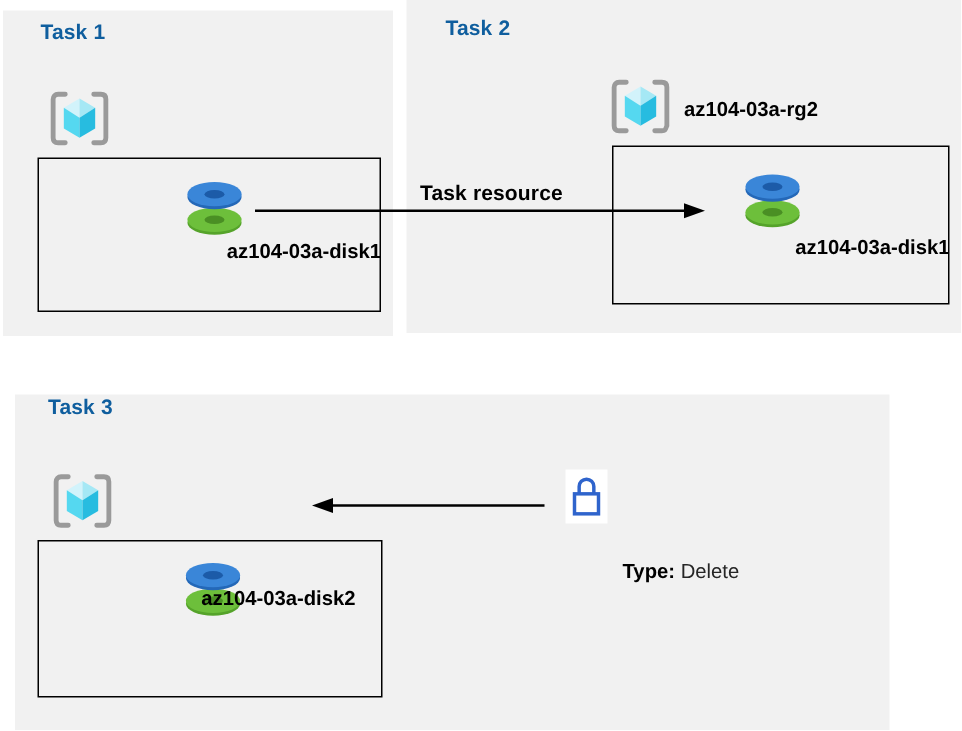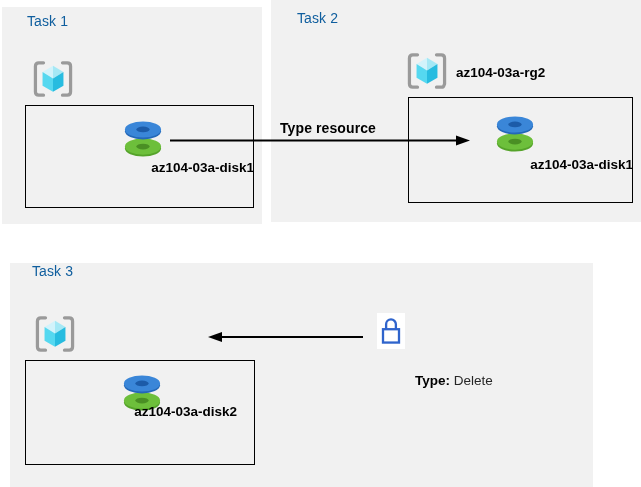--- a/index.html
+++ b/index.html
@@ -2,21 +2,21 @@
 <html style="--panel_bg: #f1f1f1; --header_blue: #0f5e9e; --text_black: #000000; --arrow_black: #000000; --lock_blue: #2f64cc; --disk_blue: #3a86d8; --disk_blue_dark: #1c5ba8; --disk_green: #6dbf3b; --disk_green_dark: #4a8f24; --cube_light: #d2f3fb; --cube_mid_light: #a5e8f5; --cube_cyan: #55d8f0; --cube_dark_cyan: #27bce0; --bracket_gray: #9a9a9a;"><head>
 <meta charset="utf-8">
 <style>
   html,body{margin:0;padding:0;background:#fff;}
   .canvas{
     position:relative;width:641px;height:487px;overflow:hidden;background:#ffffff;
     font-family:"Liberation Sans", sans-serif;color:#000;
   }
   .panel{position:absolute;background:var(--panel_bg,#f1f1f1);}
   .task-header{
-    position:absolute;font-size:14px;font-weight:400;color:var(--header_blue,#0f5e9e);
+    position:absolute;font-size:14px;font-weight:700;color:var(--header_blue,#0f5e9e);
     letter-spacing:.1px;white-space:nowrap;
   }
   .res-box{position:absolute;border:1.5px solid #000;background:transparent;box-sizing:border-box;}
   .icon{position:absolute;}
   .lbl{
     position:absolute;font-size:13.5px;font-weight:700;color:var(--text_black,#000);
     white-space:nowrap;line-height:1.1;
   }
   .lbl.centered{text-align:right;}
   .move-lbl{position:absolute;font-size:14px;font-weight:700;white-space:nowrap;letter-spacing:.1px;}
@@ -92,23 +92,23 @@
   <div class="lbl centered" style="left:408px;top:158px;width:225px;">az104-03a-disk1</div>
 
   <svg class="icon" style="left:119px;top:373px;" width="46" height="38" viewBox="0 0 46 40">
     <ellipse cx="23" cy="31" rx="19" ry="8.5" fill="#55a32a"></ellipse>
     <ellipse cx="23" cy="29" rx="19" ry="8.5" fill="#6dbf3b"></ellipse>
     <ellipse cx="23" cy="29" rx="7" ry="3" fill="#4a8f24"></ellipse>
     <ellipse cx="23" cy="13" rx="19" ry="8.5" fill="#2468b8"></ellipse>
     <ellipse cx="23" cy="11" rx="19" ry="8.5" fill="#3a86d8"></ellipse>
     <ellipse cx="23" cy="11" rx="7" ry="3" fill="#1c5ba8"></ellipse>
   </svg>
-  <div class="lbl centered" style="left:25px;top:405px;width:212px;">az104-03a-disk2</div>
+  <div class="lbl centered" style="left:25px;top:392px;width:212px;">az104-03a-disk2</div>
 
-  <div class="move-lbl" style="left:280px;top:120px;">Type resource</div>
+  <div class="move-lbl" style="left:280px;top:120px;">Task resource</div>
 
   <div class="lock-plate" style="left:377px;top:313px;width:28px;height:36px;">
     <svg width="26" height="32" viewBox="0 0 28 36">
       <path d="M8.5 16 V10.5 a5.5 5.5 0 0 1 11 0 V16" fill="none" stroke="#2f64cc" stroke-width="2.6"></path>
       <rect x="5" y="16" width="18" height="15" fill="#ffffff" stroke="#2f64cc" stroke-width="2.6"></rect>
     </svg>
   </div>
   <div class="lock-type" style="left:415px;top:345px;margin-top:28px;">
     <span class="t-label">Type:</span>
     <span>Delete</span>

